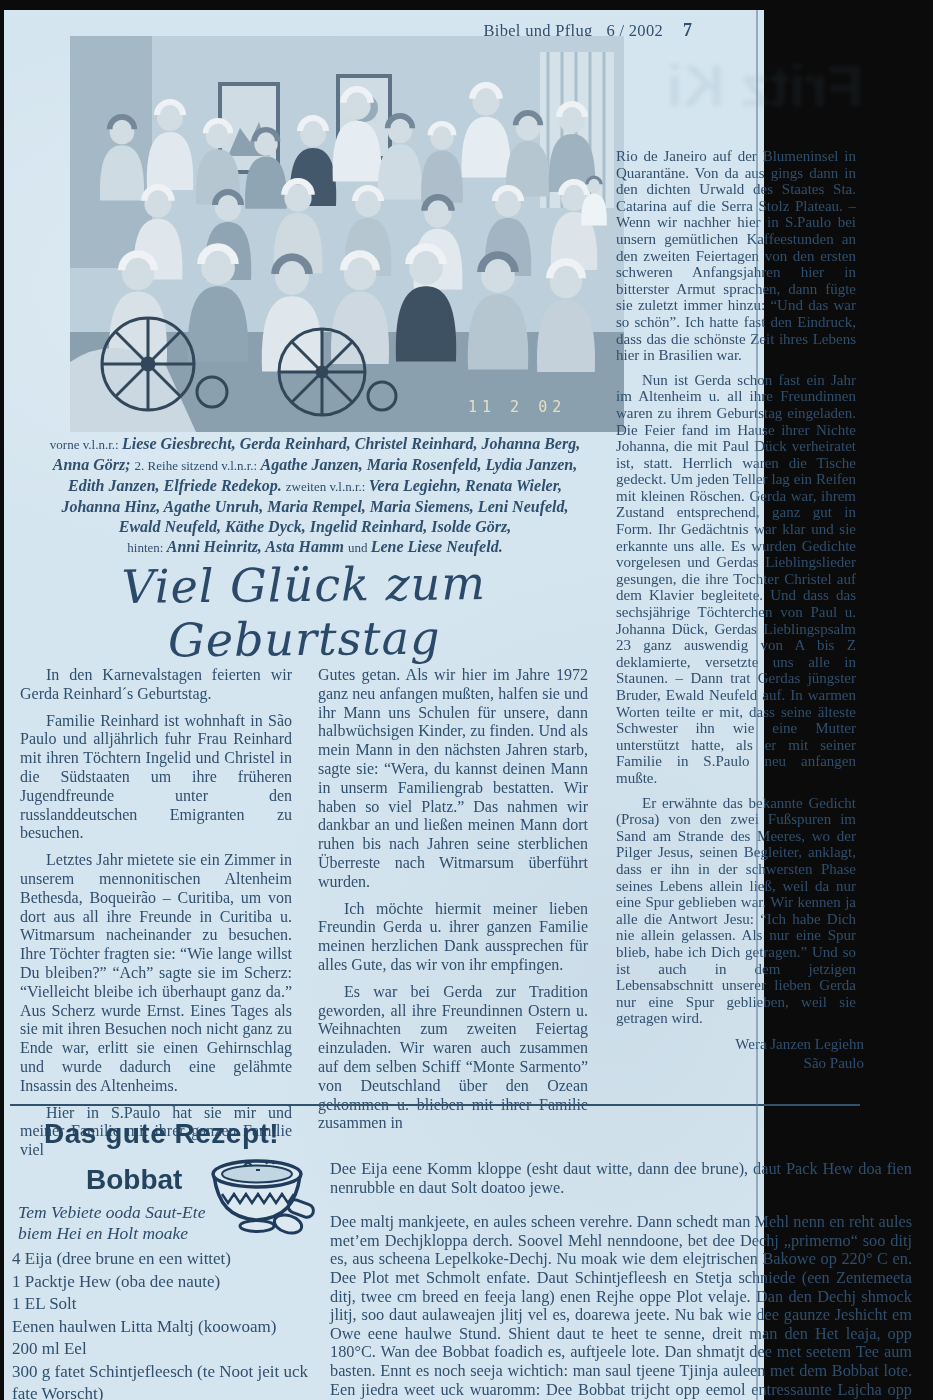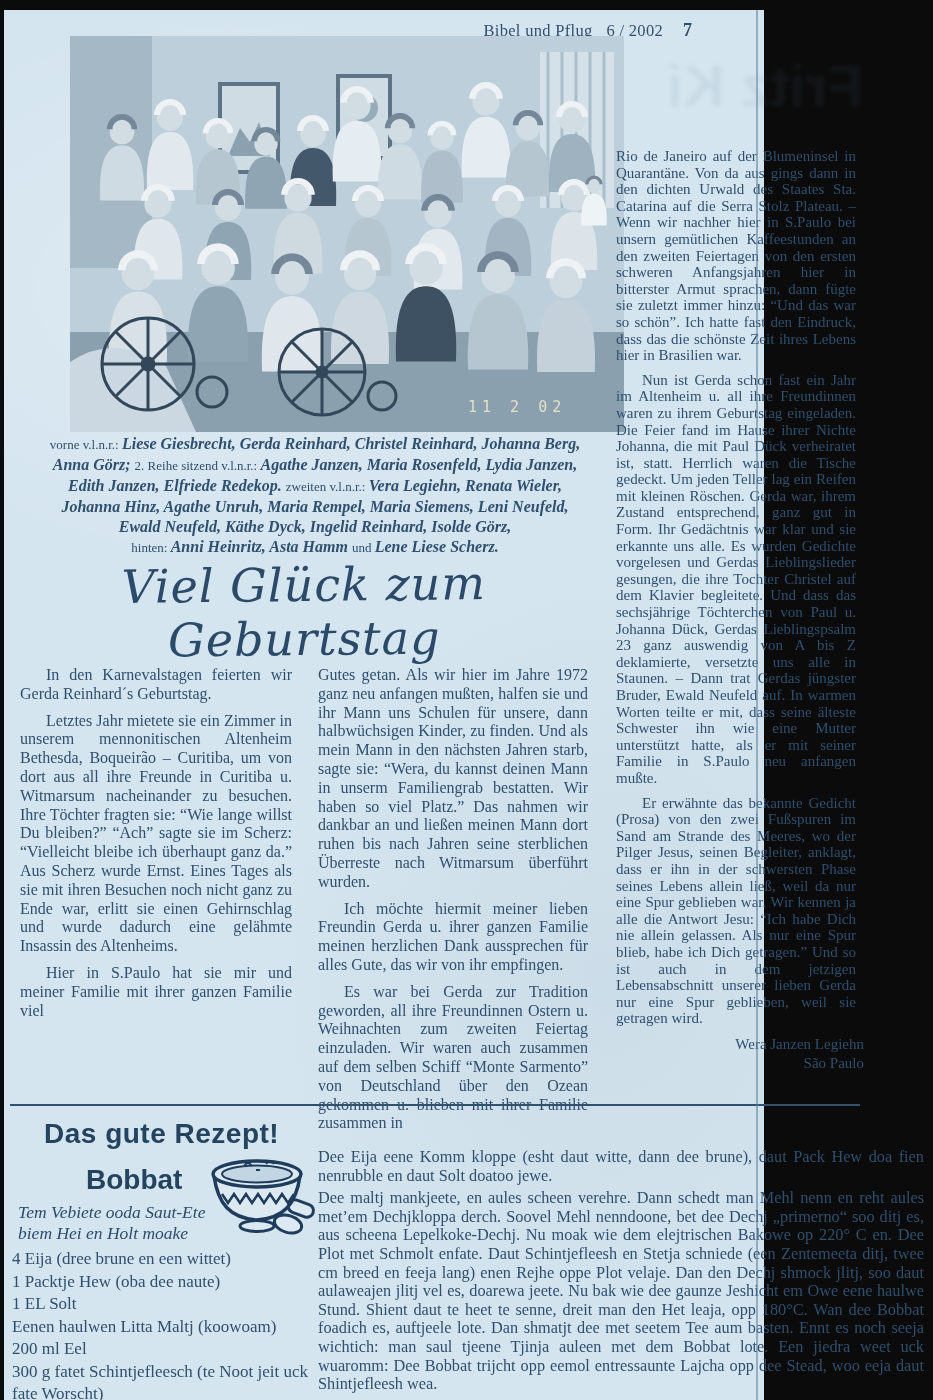--- a/index.html
+++ b/index.html
@@ -74,21 +74,21 @@
     color:var(--heading-ink,#24435f);
   }
   .recipe-sub{
     position:absolute;left:14px;top:1192px;width:230px;
     font-style:italic;font-size:17.5px;line-height:21px;color:#2c4c6b;
   }
   .bowl{position:absolute;left:200px;top:1134px;}
   .ingredients{position:absolute;left:8px;top:1238px;width:302px;list-style:none;margin:0;padding:0;
     font-size:17px;line-height:22.5px;}
   .instructions{position:absolute;left:310px;top:1134px;width:614px;}
-  .instructions p{margin:4px;text-align:justify;font-size:16.3px;line-height:18.6px;}
+  .instructions p{margin:16px;text-align:justify;font-size:16.3px;line-height:18.6px;}
 </style>
 </head>
 <body>
 
 <div class="page" style="--page-bg: #d5e5ef; --ink: #2f4f6e; --heading-ink: #24435f;">
 
   <div class="ghost">Fritz Ki</div>
 
   <div class="header">
     <span class="journal">Bibel und Pflug</span>
@@ -261,27 +261,28 @@
       <text x="398" y="376" font-family="DejaVu Sans Mono, monospace" font-size="15" letter-spacing="5" fill="#efe7c6" opacity="0.9">11 2 02</text>
     </svg>
   </div>
 
   <div class="caption">
       <div class="cap-line"><span class="cap-label">vorne v.l.n.r.: </span><span class="cap-name">Liese Giesbrecht, Gerda Reinhard, Christel Reinhard, Johanna Berg,</span></div>
       <div class="cap-line"><span class="cap-name">Anna Görz; </span><span class="cap-label">2. Reihe sitzend v.l.n.r.: </span><span class="cap-name">Agathe Janzen, Maria Rosenfeld, Lydia Janzen,</span></div>
       <div class="cap-line"><span class="cap-name">Edith Janzen, Elfriede Redekop. </span><span class="cap-label">zweiten v.l.n.r.: </span><span class="cap-name">Vera Legiehn, Renata Wieler,</span></div>
       <div class="cap-line"><span class="cap-name">Johanna Hinz, Agathe Unruh, Maria Rempel, Maria Siemens, Leni Neufeld,</span></div>
       <div class="cap-line"><span class="cap-name">Ewald Neufeld, Käthe Dyck, Ingelid Reinhard, Isolde Görz,</span></div>
-      <div class="cap-line"><span class="cap-label">hinten: </span><span class="cap-name">Anni Heinritz, Asta Hamm </span><span class="cap-label">und </span><span class="cap-name">Lene Liese Scherz.</span></div>
+      <div class="cap-line"><span class="cap-label">hinten: </span><span class="cap-name">Anni Heinritz, Asta Hamm </span><span class="cap-label">und </span><span class="cap-name">Lene Liese Neufeld.</span></div>
     </div>
 
   <div class="script-title">Viel Glück zum Geburtstag</div>
 
   <div class="col col-left">
       <p class="ind">In den Karnevalstagen feierten wir Gerda Reinhard´s Geburtstag.</p>
+      <p class="ind">Familie Reinhard ist wohnhaft in São Paulo und alljährlich fuhr Frau Reinhard mit ihren Töchtern Ingelid und Christel in die Südstaaten um ihre früheren Jugendfreunde unter den russlanddeutschen Emigranten zu besuchen.</p>
       <p class="ind">Letztes Jahr mietete sie ein Zimmer in unserem mennonitischen Altenheim Bethesda, Boqueirão – Curitiba, um von dort aus all ihre Freunde in Curitiba u. Witmarsum nacheinander zu besuchen. Ihre Töchter fragten sie: “Wie lange willst Du bleiben?” “Ach” sagte sie im Scherz: “Vielleicht bleibe ich überhaupt ganz da.” Aus Scherz wurde Ernst. Eines Tages als sie mit ihren Besuchen noch nicht ganz zu Ende war, erlitt sie einen Gehirnschlag und wurde dadurch eine gelähmte Insassin des Altenheims.</p>
       <p class="ind">Hier in S.Paulo hat sie mir und meiner Familie mit ihrer ganzen Familie viel</p>
     </div>
   <div class="col col-mid">
       <p>Gutes getan. Als wir hier im Jahre 1972 ganz neu anfangen mußten, halfen sie und ihr Mann uns Schulen für unsere, dann halbwüchsigen Kinder, zu finden. Und als mein Mann in den nächsten Jahren starb, sagte sie: “Wera, du kannst deinen Mann in unserm Familiengrab bestatten. Wir haben so viel Platz.” Das nahmen wir dankbar an und ließen meinen Mann dort ruhen bis nach Jahren seine sterblichen Überreste nach Witmarsum überführt wurden.</p>
       <p class="ind">Ich möchte hiermit meiner lieben Freundin Gerda u. ihrer ganzen Familie meinen herzlichen Dank aussprechen für alles Gute, das wir von ihr empfingen.</p>
       <p class="ind">Es war bei Gerda zur Tradition geworden, all ihre Freundinnen Ostern u. Weihnachten zum zweiten Feiertag einzuladen. Wir waren auch zusammen auf dem selben Schiff “Monte Sarmento” von Deutschland über den Ozean gekommen u. blieben mit ihrer Familie zusammen in</p>
     </div>
   <div class="col col-right">
     <p>Rio de Janeiro auf der Blumeninsel in Quarantäne. Von da aus gings dann in den dichten Urwald des Staates Sta. Catarina auf die Serra Stolz Plateau. – Wenn wir nachher hier in S.Paulo bei unsern gemütlichen Kaffeestunden an den zweiten Feiertagen von den ersten schweren Anfangsjahren hier in bitterster Armut sprachen, dann fügte sie zuletzt immer hinzu: “Und das war so schön”. Ich hatte fast den Eindruck, dass das die schönste Zeit ihres Lebens hier in Brasilien war.</p>

